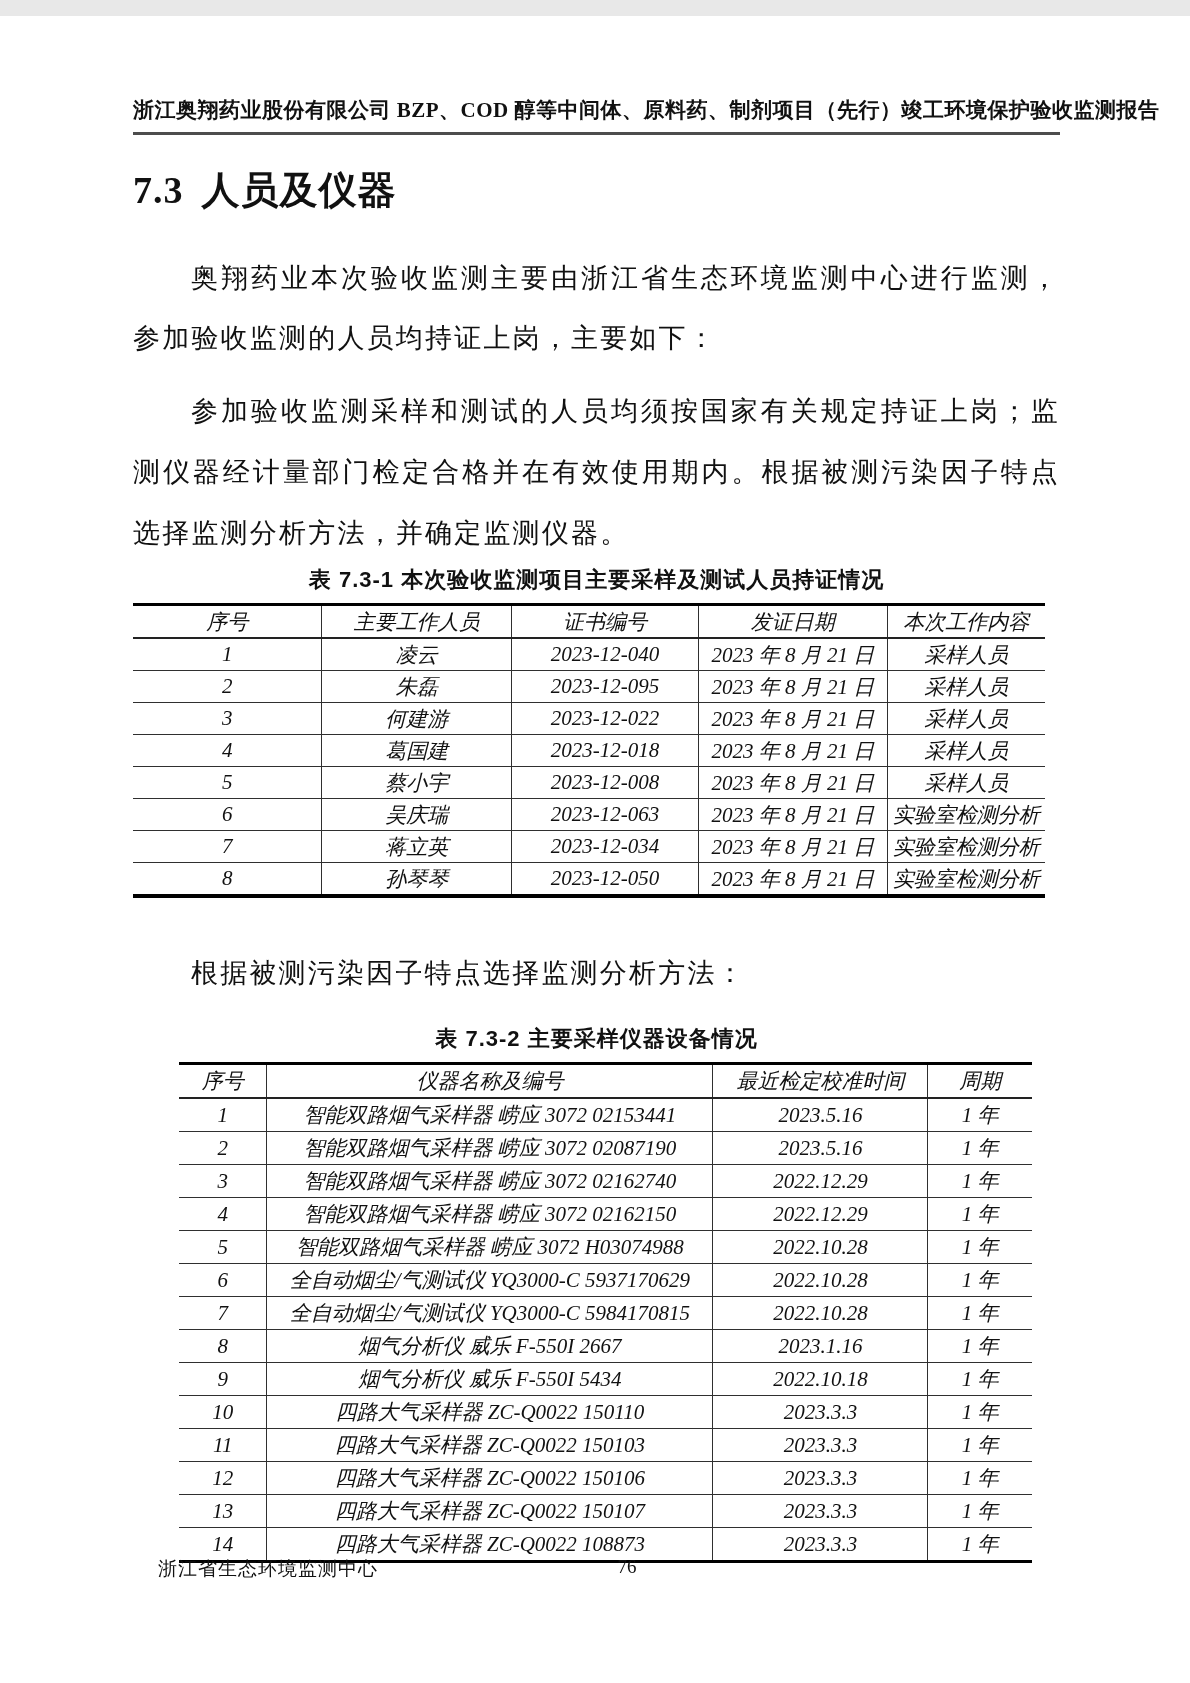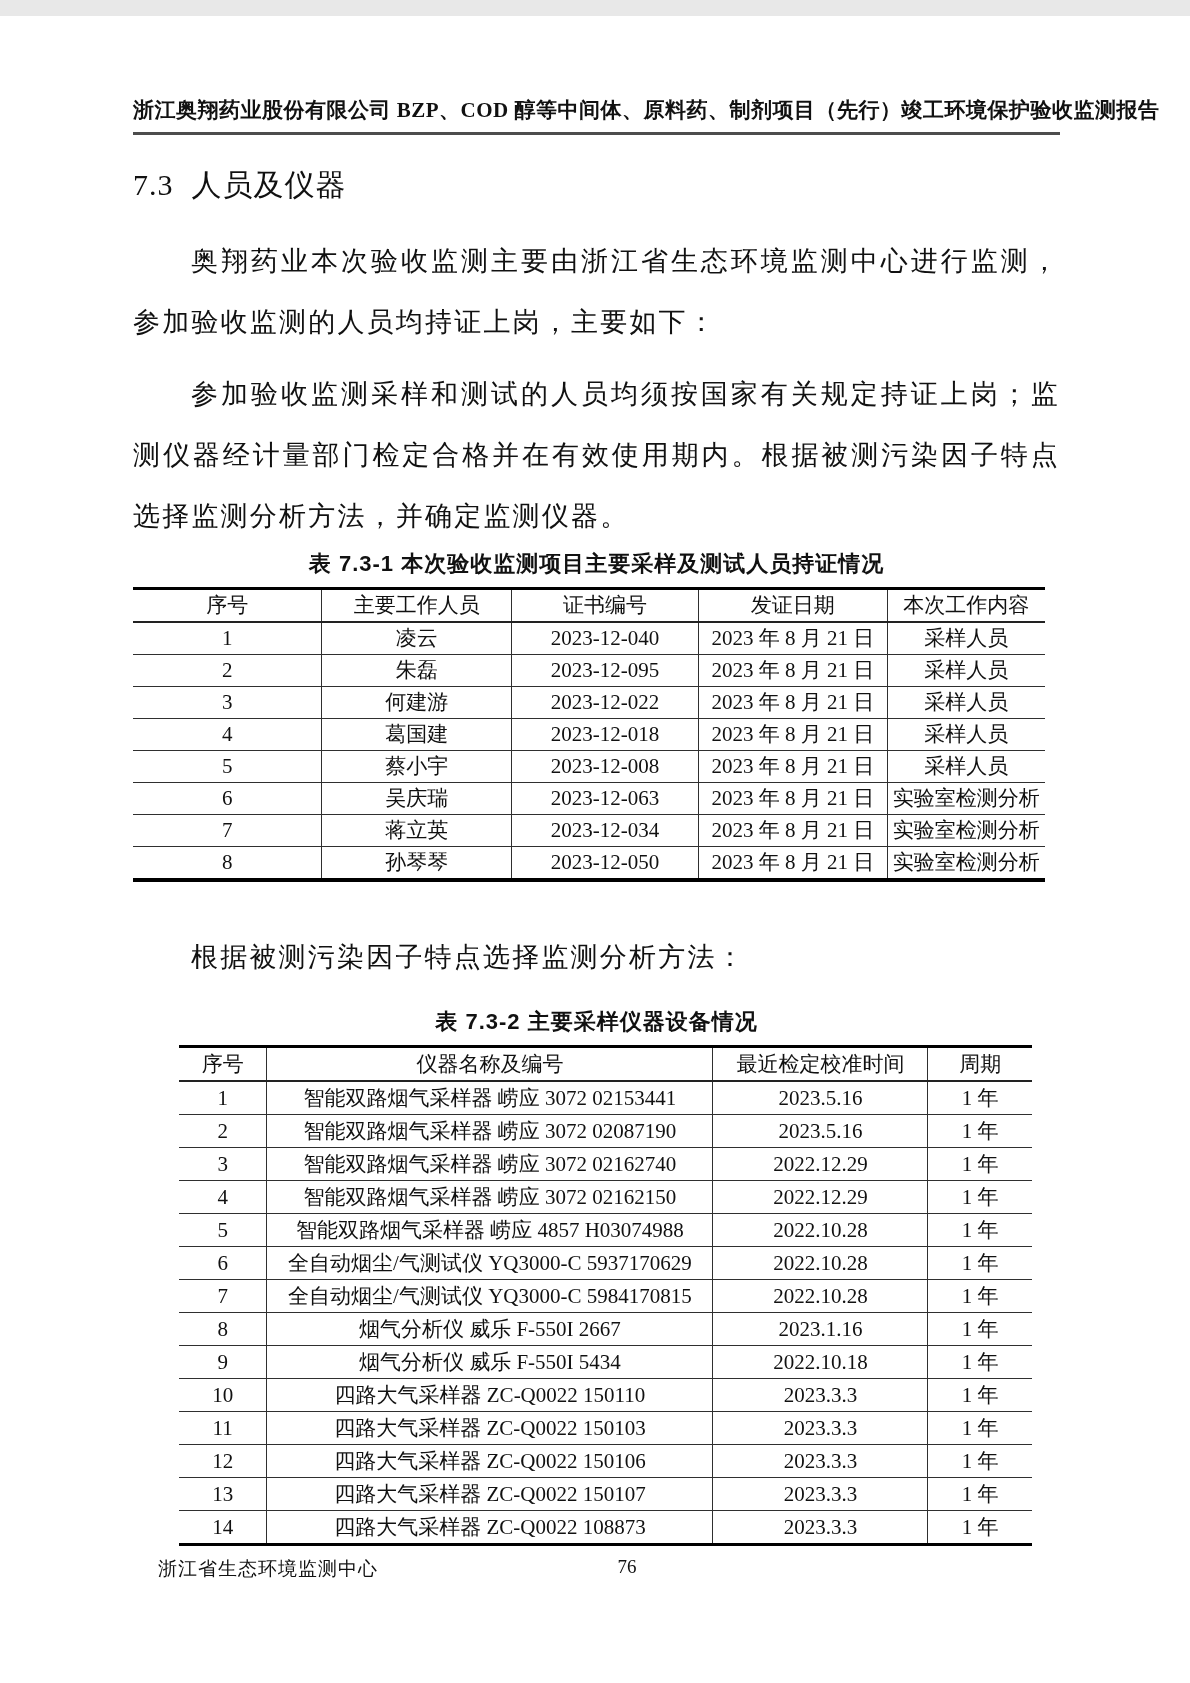--- a/index.html
+++ b/index.html
@@ -17,22 +17,22 @@
     padding-top:80px;
     text-align:center;
     font-size:21px;
     font-weight:bold;
     letter-spacing:0.5px;
     white-space:nowrap;
   }
   .header-rule{height:3px;background:#4d4d4d;margin-top:8px;}
   .section-heading{
     margin-top:30px;
-    font-size:30px;
-    font-weight:normal;
+    font-size:38px;
+    font-weight:bold;
     letter-spacing:1px;
   }
   .section-heading .sec-title{margin-left:18px;}
   p.body-text{
     margin:0;
     font-size:27px;
     line-height:2.25;
     letter-spacing:2.2px;
     text-align:justify;
     text-indent:58px;
@@ -47,20 +47,21 @@
     font-size:22px;
     letter-spacing:1px;
   }
   .table-caption.second{margin-top:20px;}
   table{
     border-collapse:collapse;
     table-layout:fixed;
     margin-top:8px;
     font-size:21px;
     text-align:center;
+    font-style:italic;
   }
   table.t1{width:912px;border-top:3px solid #000;border-bottom:4px solid #000;}
   table.t2{width:853px;margin-left:46px;border-top:3px solid #000;border-bottom:3px solid #000;}
   th,td{
     font-weight:normal;
     padding:0 4px;
     border-bottom:1px solid #2f2f2f;
     border-right:1px solid #2f2f2f;
     overflow:hidden;
     white-space:nowrap;
@@ -225,21 +226,21 @@
 
           <tr>
             <td>4</td>
             <td>智能双路烟气采样器 崂应 3072 02162150</td>
             <td>2022.12.29</td>
             <td>1 年</td>
           </tr>
 
           <tr>
             <td>5</td>
-            <td>智能双路烟气采样器 崂应 4857 H03074988</td>
+            <td>智能双路烟气采样器 崂应 3072 H03074988</td>
             <td>2022.10.28</td>
             <td>1 年</td>
           </tr>
 
           <tr>
             <td>6</td>
             <td>全自动烟尘/气测试仪  YQ3000-C 5937170629</td>
             <td>2022.10.28</td>
             <td>1 年</td>
           </tr>

